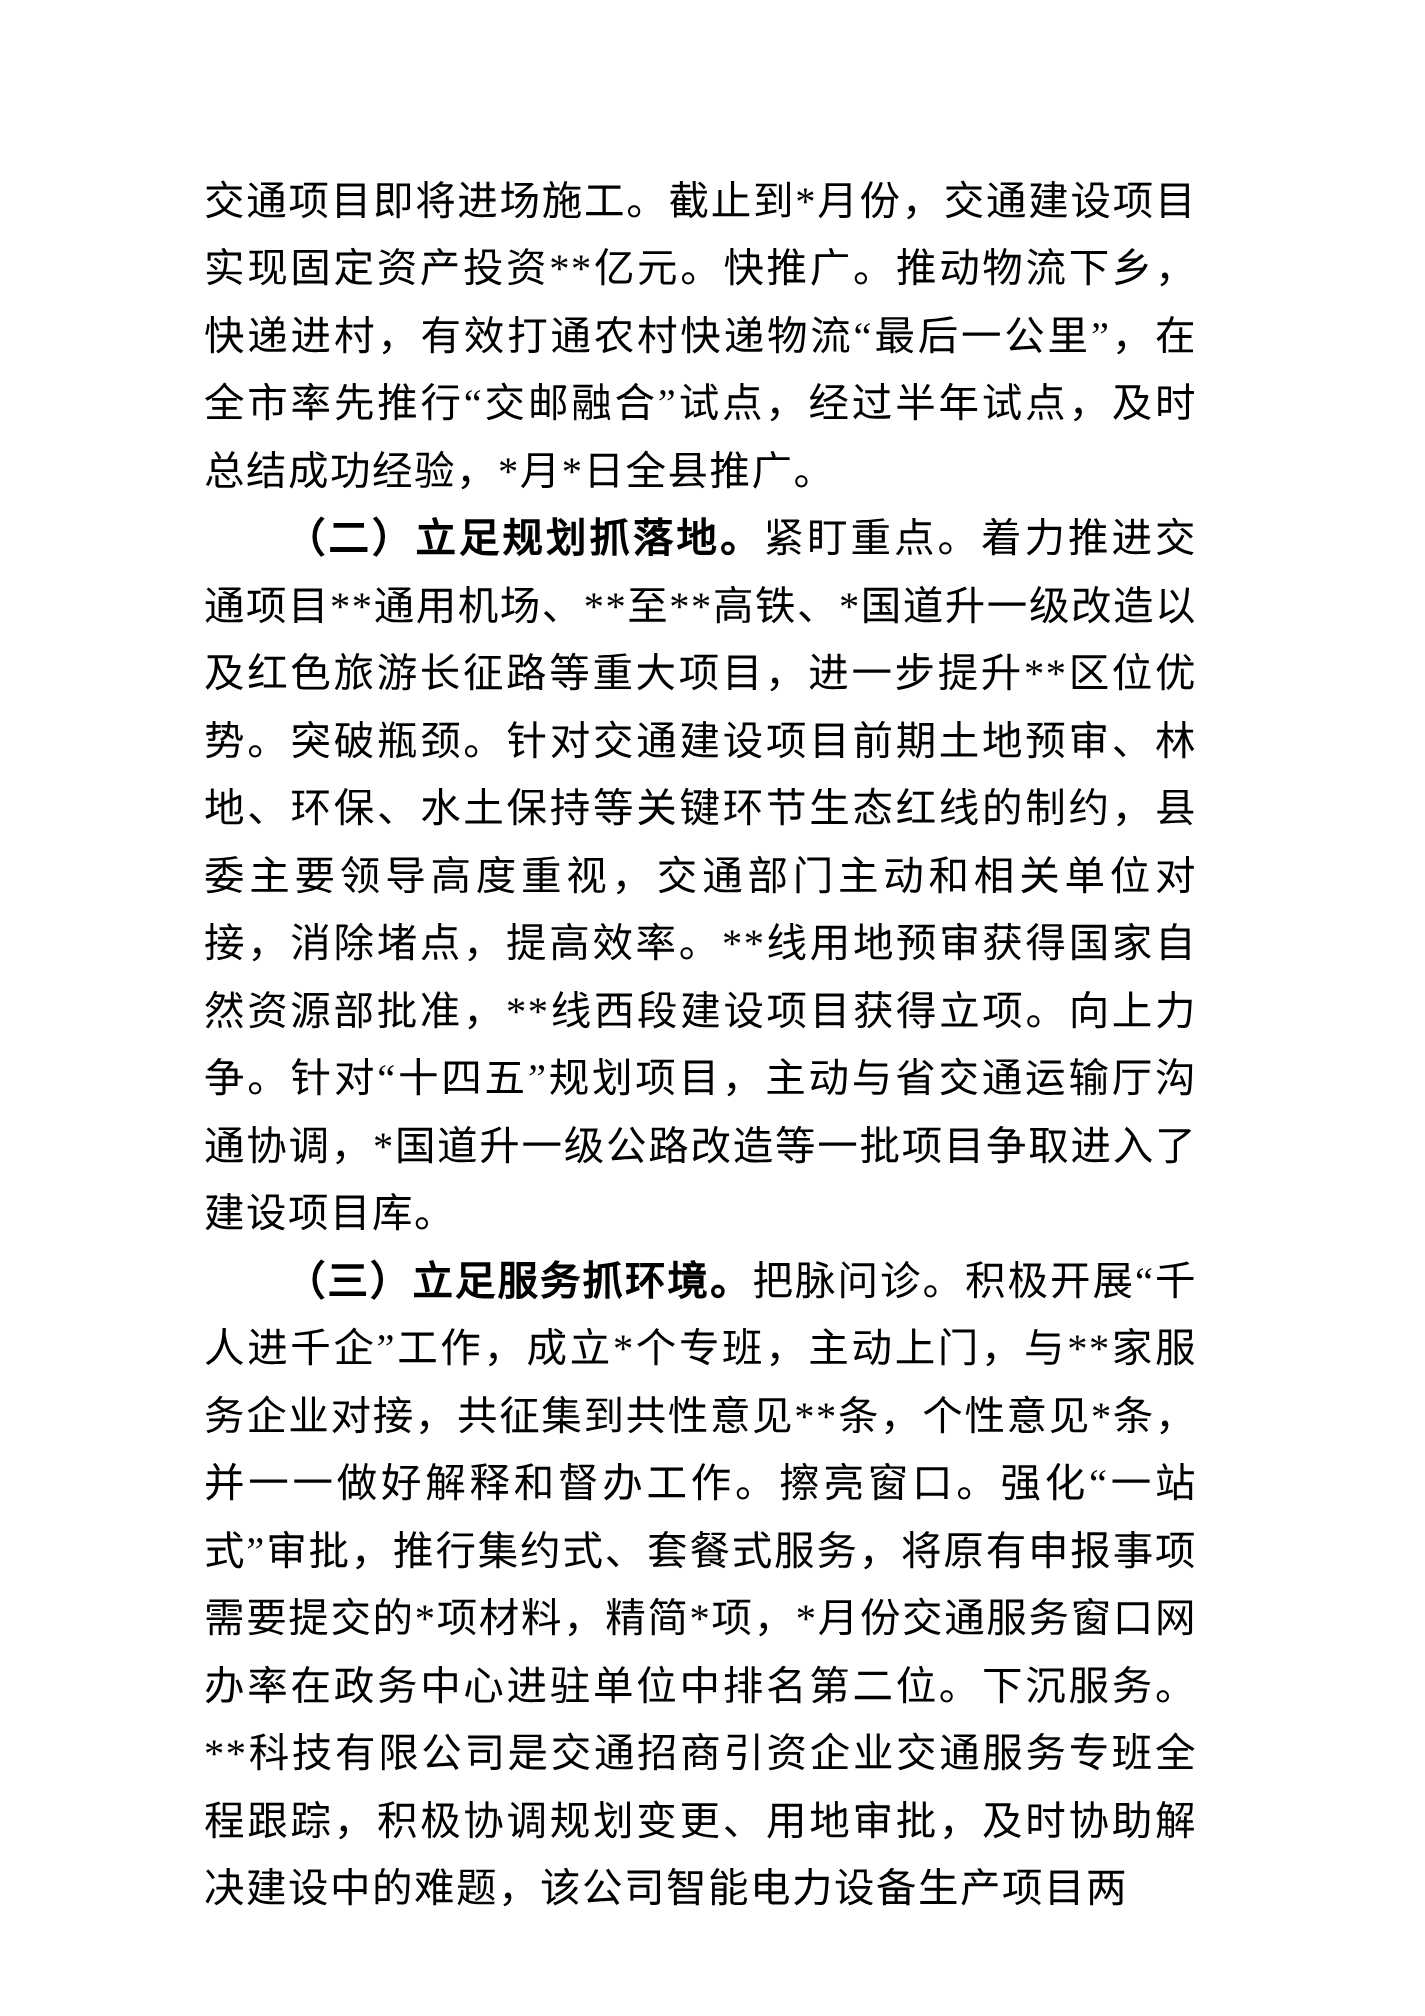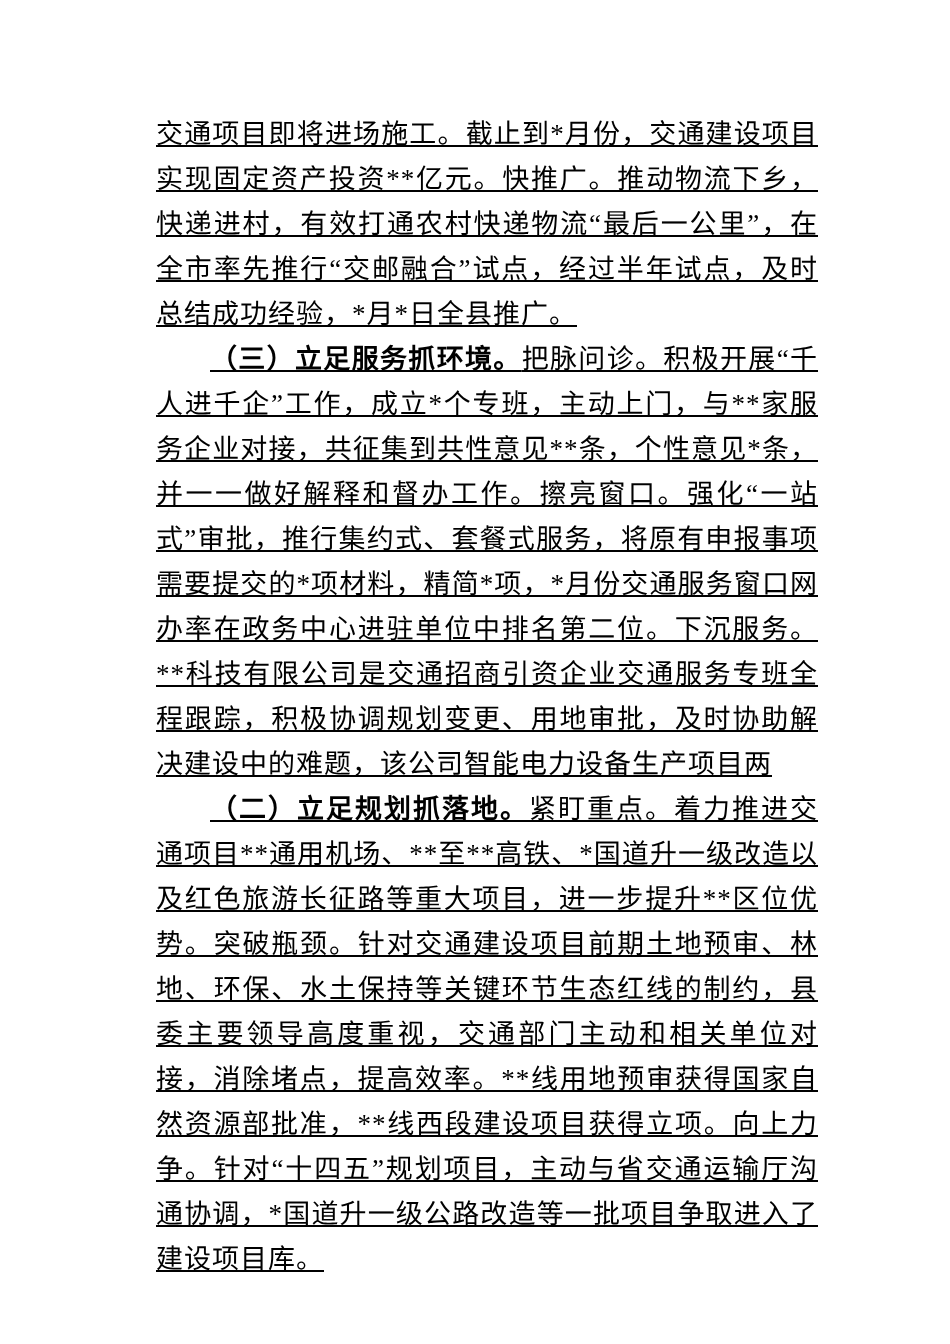--- a/index.html
+++ b/index.html
@@ -10,24 +10,23 @@
   .page {
     position: relative;
     width: 950px;
     height: 1344px;
     background: #ffffff;
     overflow: hidden;
     font-family: "Liberation Serif", "DejaVu Serif", serif;
   }
   .content {
     position: absolute;
-    left: 156px;
+    left: 136px;
     top: 112px;
     width: 662px;
-    text-decoration: underline;
   }
   .para {
     margin: 0;
     padding: 0;
     font-size: 27px;
     line-height: 45px;
     color: #000000;
     text-align: justify;
     text-align-last: left;
     letter-spacing: 1px;
@@ -40,18 +39,18 @@
   }
 </style>
 </head>
 <body>
 
 <div class="page">
   <div class="content">
 
     <p class="para"><span>交通项目即将进场施工。截止到*月份，交通建设项目实现固定资产投资**亿元。快推广。推动物流下乡，快递进村，有效打通农村快递物流“最后一公里”，在全市率先推行“交邮融合”试点，经过半年试点，及时总结成功经验，*月*日全县推广。</span></p>
 
+    <p class="para indent"><span class="lead">（二）立足规划抓落地。</span><span>紧盯重点。着力推进交通项目**通用机场、**至**高铁、*国道升一级改造以及红色旅游长征路等重大项目，进一步提升**区位优势。突破瓶颈。针对交通建设项目前期土地预审、林地、环保、水土保持等关键环节生态红线的制约，县委主要领导高度重视，交通部门主动和相关单位对接，消除堵点，提高效率。**线用地预审获得国家自然资源部批准，**线西段建设项目获得立项。向上力争。针对“十四五”规划项目，主动与省交通运输厅沟通协调，*国道升一级公路改造等一批项目争取进入了建设项目库。</span></p>
+
     <p class="para indent"><span class="lead">（三）立足服务抓环境。</span><span>把脉问诊。积极开展“千人进千企”工作，成立*个专班，主动上门，与**家服务企业对接，共征集到共性意见**条，个性意见*条，并一一做好解释和督办工作。擦亮窗口。强化“一站式”审批，推行集约式、套餐式服务，将原有申报事项需要提交的*项材料，精简*项，*月份交通服务窗口网办率在政务中心进驻单位中排名第二位。下沉服务。**科技有限公司是交通招商引资企业交通服务专班全程跟踪，积极协调规划变更、用地审批，及时协助解决建设中的难题，该公司智能电力设备生产项目两</span></p>
-
-    <p class="para indent"><span class="lead">（二）立足规划抓落地。</span><span>紧盯重点。着力推进交通项目**通用机场、**至**高铁、*国道升一级改造以及红色旅游长征路等重大项目，进一步提升**区位优势。突破瓶颈。针对交通建设项目前期土地预审、林地、环保、水土保持等关键环节生态红线的制约，县委主要领导高度重视，交通部门主动和相关单位对接，消除堵点，提高效率。**线用地预审获得国家自然资源部批准，**线西段建设项目获得立项。向上力争。针对“十四五”规划项目，主动与省交通运输厅沟通协调，*国道升一级公路改造等一批项目争取进入了建设项目库。</span></p>
 
   </div>
 </div>
 
 </body></html>

